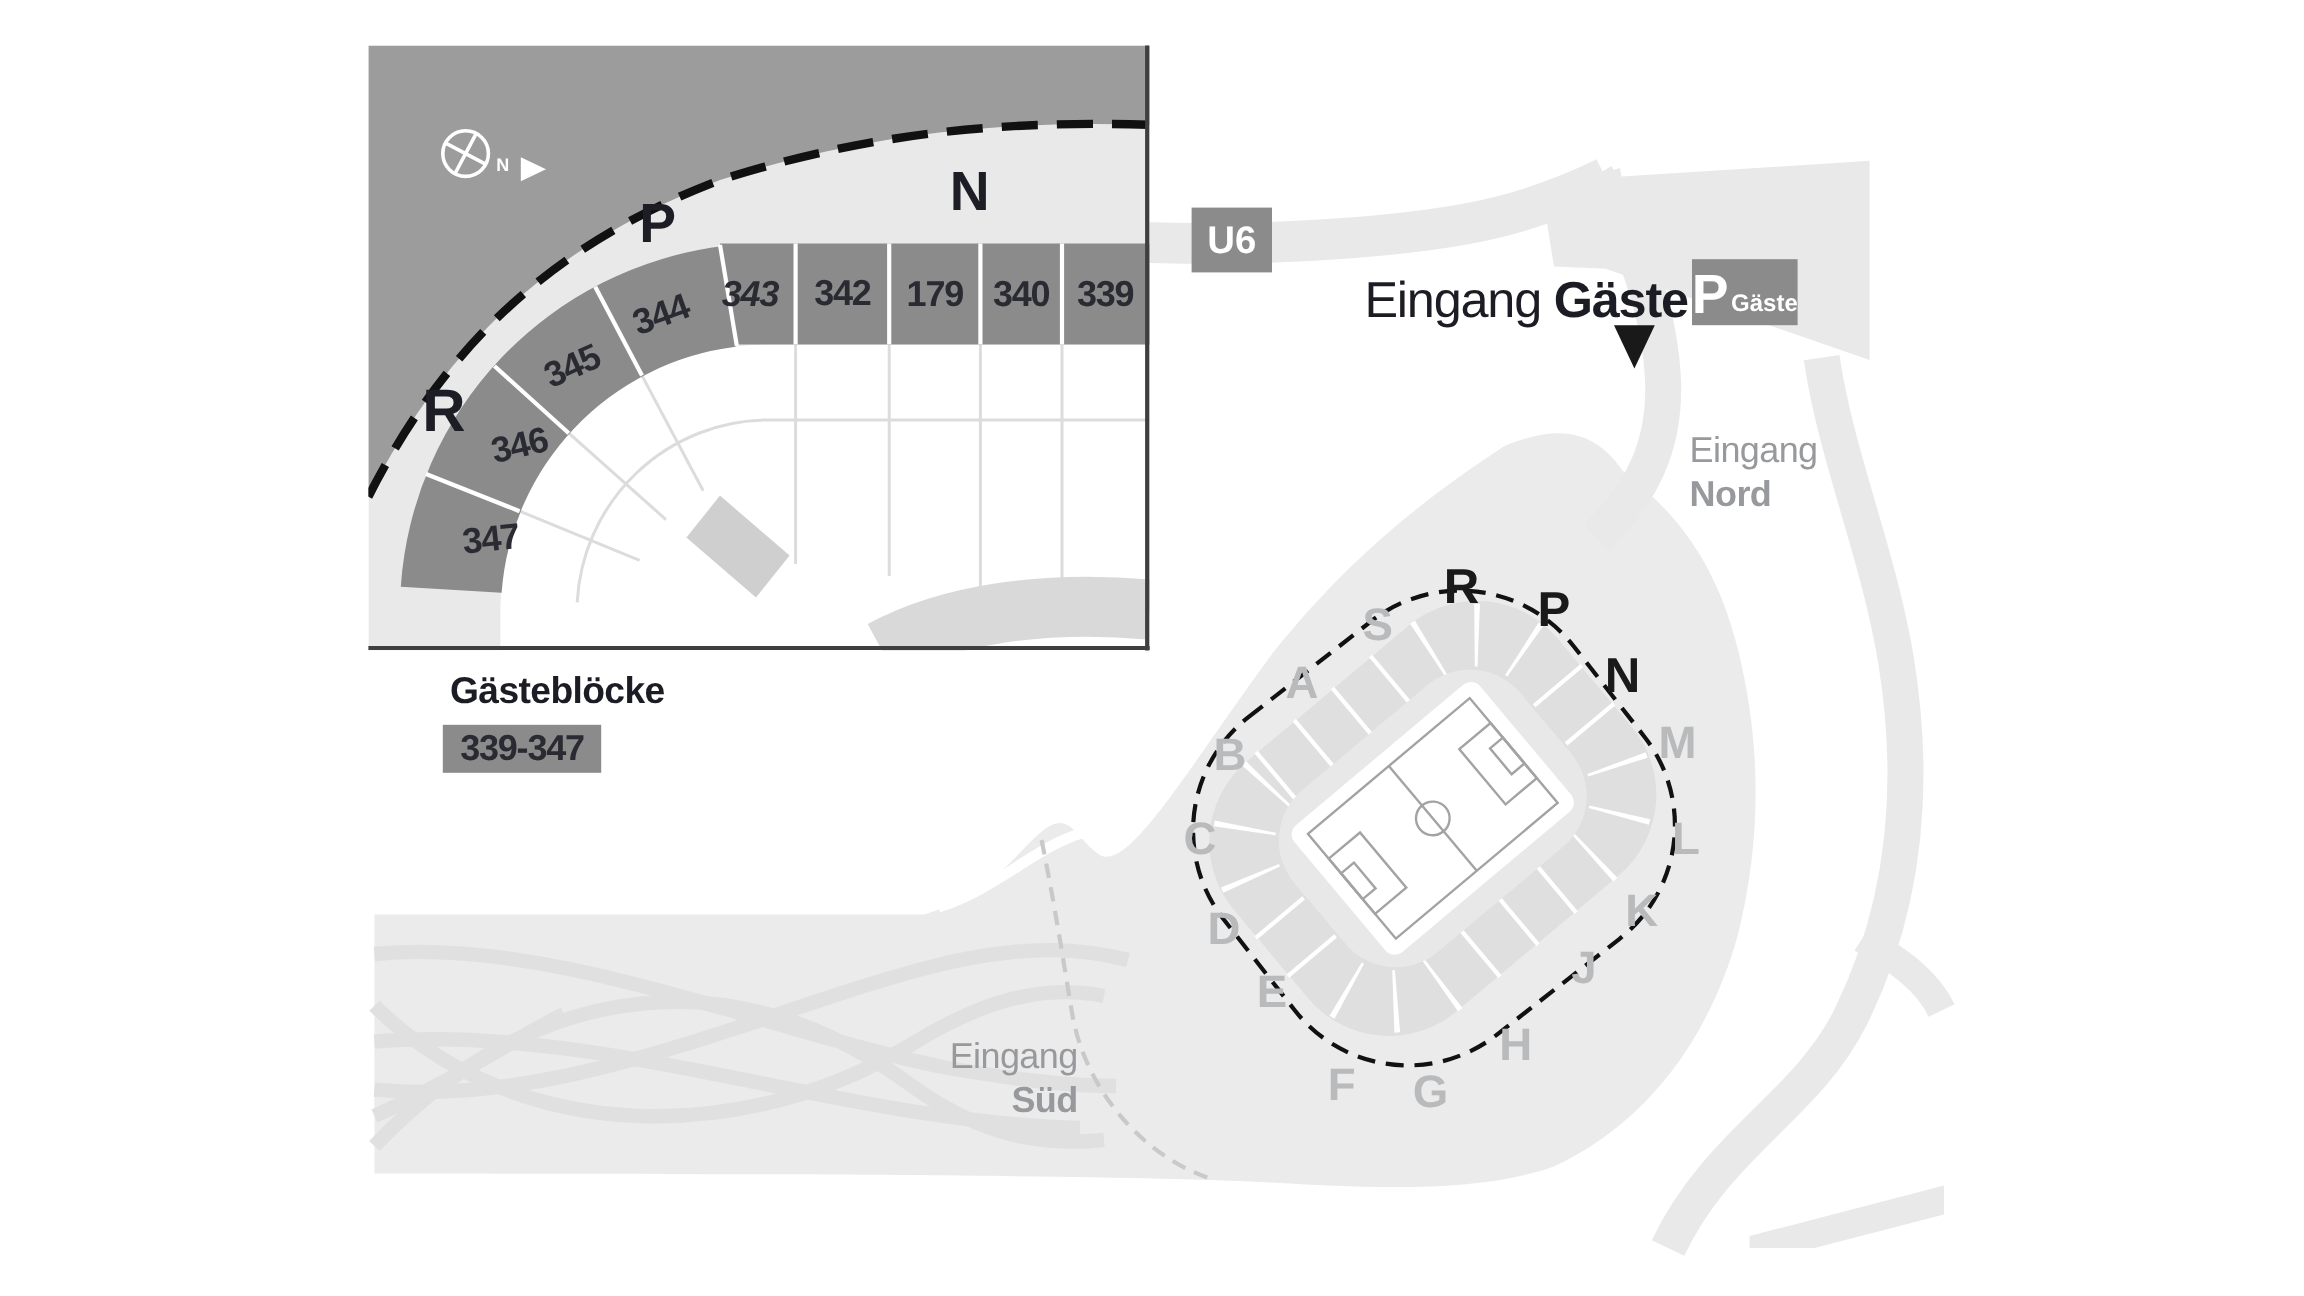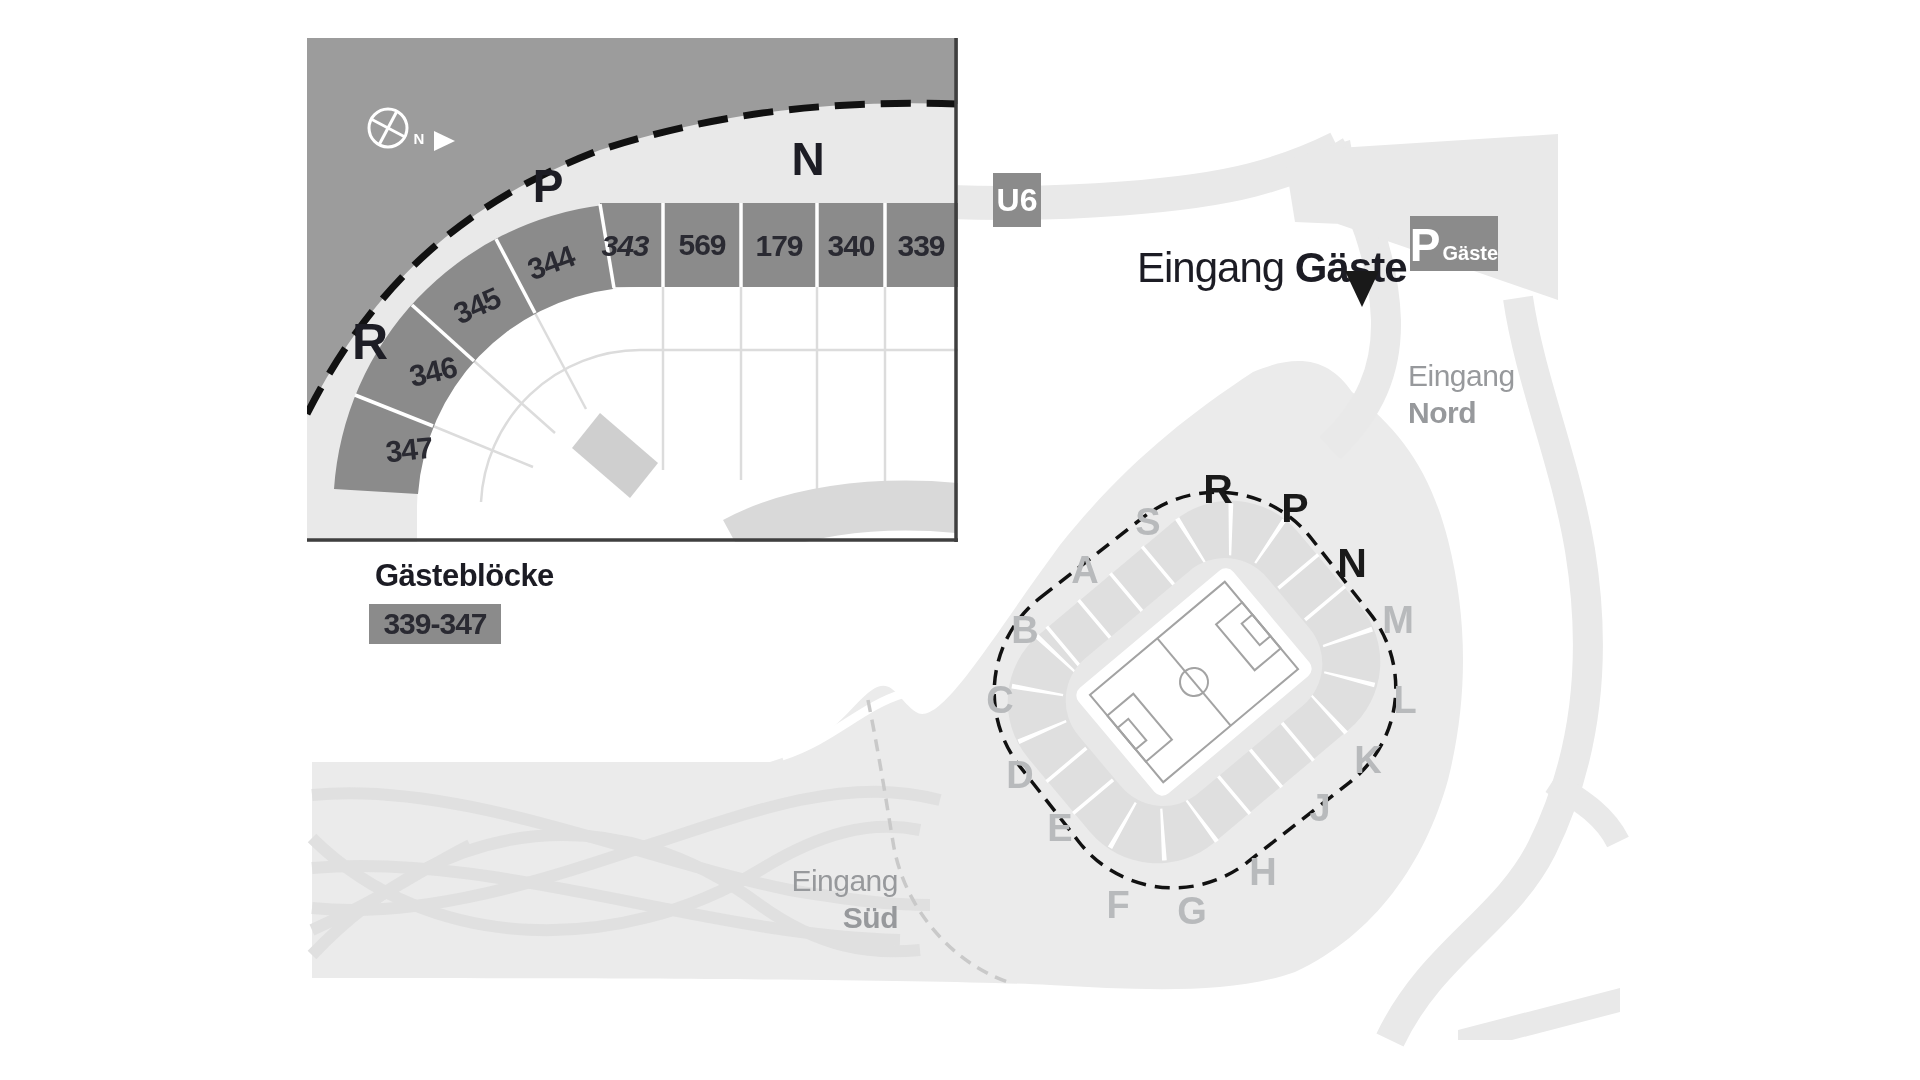--- a/index.html
+++ b/index.html
@@ -13,28 +13,28 @@
   
   .insec{font-weight:700;font-size:46px;color:#1d1d25;}
   
   .st-b{font-weight:700;font-size:41px;color:#1a1a1a;}
   .st-g{font-weight:700;font-size:38px;color:#b8babc;}
   .lbl-dark{color:#1c1c24;font-size:42px;letter-spacing:-1px;white-space:nowrap;}
   .lbl-gray{color:#97999c;font-size:30px;line-height:37px;letter-spacing:-.5px;white-space:nowrap;}
   .b{font-weight:700;}
   .badge{background:#8b8b8b;color:#fff;display:flex;align-items:center;justify-content:center;
          font-weight:700;}
-  #u6-badge{left:993px;top:173px;width:48px;height:54px;font-size:32px;}
+  #u6-badge{left:993px;top:173px;width:67px;height:54px;font-size:32px;}
   #pg-badge{left:1410px;top:216px;width:88px;height:55px;align-items:flex-end;justify-content:center;padding:0;}
   #pg-badge .pbig{font-size:46px;line-height:46px;padding-bottom:3px;}
   #pg-badge .psmall{font-size:20px;line-height:20px;padding-bottom:8px;padding-left:2px;}
   #legend-badge{left:369px;top:604px;width:132px;height:40px;background:#8b8b8b;
         color:#2a2a32;font-weight:700;font-size:30px;display:flex;align-items:center;justify-content:center;letter-spacing:-1px;}
   #legend-title{left:375px;top:558px;font-weight:700;font-size:31px;color:#1c1c24;letter-spacing:-.5px;}
-  #eg-label{left:1137px;top:226px;margin-top:18px;}
+  #eg-label{left:1137px;top:226px;}
   #eg-marker{left:1345px;top:271px;width:0;height:0;
      border-left:17px solid transparent;border-right:17px solid transparent;border-top:36px solid #191919;}
   #en-label{left:1408px;top:357px;}
   #es-label{left:738px;top:862px;width:160px;text-align:right;}
 </style>
 </head>
 <body>
 
 <div id="canvas">
 
@@ -142,21 +142,21 @@
     </g>
 
     <line x1="956" y1="38" x2="956" y2="542" stroke="#3f3f3f" stroke-width="3.5"></line>
     <line x1="307" y1="540" x2="958" y2="540" stroke="#3f3f3f" stroke-width="3.5"></line>
   </g>
 </svg>
 
 <div class="abs blk ctr" style="left:921px;top:246px;">339</div>
 <div class="abs blk ctr" style="left:851px;top:246px;text-align:center;">340</div>
 <div class="abs blk ctr" style="left:779px;top:246px;">179</div>
-<div class="abs blk ctr" style="left:702px;top:245px;">569</div>
+<div class="abs blk ctr" style="left:702px;top:245px;">342</div>
 <div class="abs blk ctr" style="left:625px;top:246px;font-style:italic;">343</div>
 <div class="abs blk" style="left:551px;top:263px;transform:translate(-50%,-50%) rotate(-20deg);">344</div>
 <div class="abs blk" style="left:477px;top:306px;transform:translate(-50%,-50%) rotate(-24deg);">345</div>
 <div class="abs blk" style="left:433px;top:372px;transform:translate(-50%,-50%) rotate(-13deg);">346</div>
 <div class="abs blk" style="left:409px;top:450px;transform:translate(-50%,-50%) rotate(-6deg);">347</div>
 
 <div class="abs insec ctr" style="left:370px;top:342px;font-size:50px;">R</div>
 <div class="abs insec ctr" style="left:548px;top:186px;">P</div>
 <div class="abs insec ctr" style="left:808px;top:159px;">N</div>
 <div class="abs ctr" style="left:419px;top:138px;color:#fff;font-weight:700;font-size:15px;">N</div>

